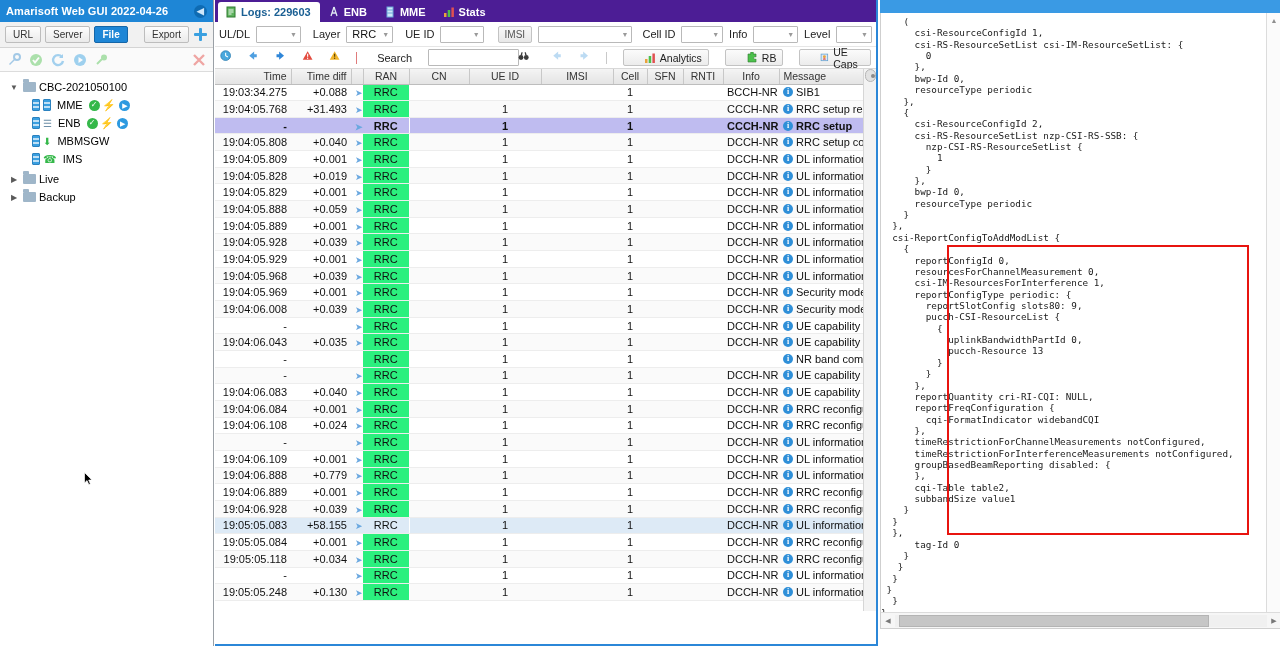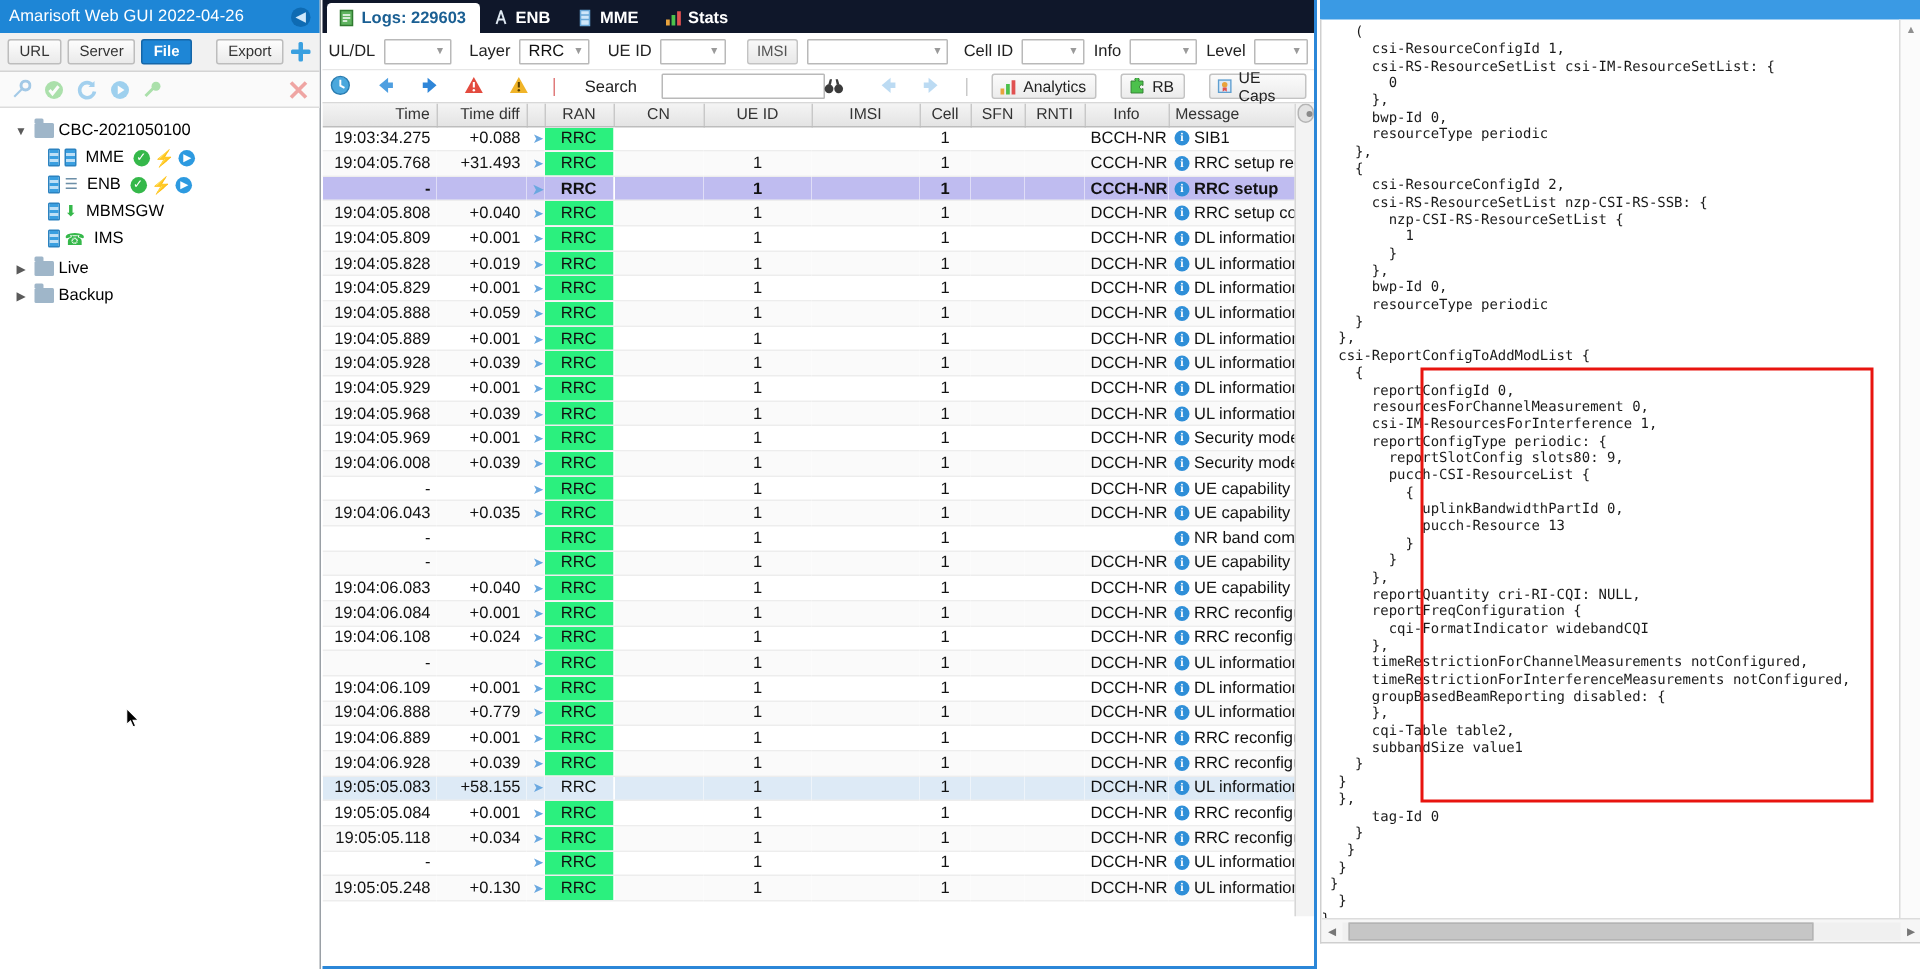--- a/index.html
+++ b/index.html
@@ -16,21 +16,21 @@
 
   
   #left-panel {
     position: absolute; left: 0; top: 0; width: 214px; height: 646px;
     background: #ffffff; border-right: 1px solid #9aa0a6;
     display: flex; flex-direction: column;
   }
   #left-titlebar {
     height: 22px; background: linear-gradient(#2a8fe0,#1879c9);
     background: #1e86d6;
-    color: #fff; font-weight: normal; font-size: 11px;
+    color: #fff; font-weight: bold; font-size: 11px;
     display: flex; align-items: center; padding: 0 6px;
     justify-content: space-between;
   }
   #left-titlebar .t { letter-spacing: .1px; }
   .collapse-circle {
     width: 13px; height: 13px; border-radius: 50%;
     background: #0e6bb3; color: #cfe8fb; font-size: 9px;
     display: flex; align-items: center; justify-content: center;
     line-height: 1;
   }
@@ -97,21 +97,21 @@
     pointer-events: none;
   }
 
   
   #center-panel {
     position: absolute; left: 215px; top: 0; width: 663px; height: 646px;
     background: #fff;
     border: 2px solid #2b87d8; border-top: 0; border-left: 0;
   }
   #tabstrip {
-    height: 22px; background: #0f172a; display: flex; align-items: flex-end;
+    height: 22px; background: #4c1d95; display: flex; align-items: flex-end;
     padding-left: 3px; gap: 1px;
   }
   .tab {
     height: 20px; padding: 0 9px 0 7px; display: flex; align-items: center; gap: 4px;
     font-size: 11px; font-weight: bold; color: #fff;
     border-radius: 3px 3px 0 0; cursor: default;
   }
   .tab.active { background: #fff; color: #1a5f93; }
   .tab-ico { width: 12px; height: 12px; display: inline-block; }
   #filters1 {
@@ -142,21 +142,21 @@
   }
   .chk { width: 11px; height: 11px; border: 1px solid #9c9c9c; background: #fff; border-radius: 1px; }
   #toolbar3 {
     height: 22px; display: flex; align-items: center; gap: 16px;
     padding: 0 5px; background: #fff; border-bottom: 1px solid #d8d8d8;
   }
   .tbico { width: 15px; height: 15px; display: inline-block; }
   .vsep { width: 1px; height: 12px; background: #e07b7b; }
   .vsep2 { width: 1px; height: 12px; background: #c9c9c9; }
   .chipbtn {
-    height: 17px; padding: 0 6px 0 4px; display: inline-flex; align-items: center; gap: 4px;
+    height: 17px; padding: 0 6px 0 20px; display: inline-flex; align-items: center; gap: 4px;
     border: 1px solid #c3c3c3; border-radius: 2px;
     background: linear-gradient(#fbfbfb,#ececec); font-size: 10.5px; color: #222;
   }
 
   
   #tablewrap { position: relative; height: 542px; overflow: hidden; }
   table.logs { border-collapse: collapse; width: 646px; table-layout: fixed; font-size: 11px; }
   table.logs th {
     height: 15px; background: linear-gradient(#f4f4f4,#e4e4e4);
     border-right: 1px solid #c8c8c8; border-bottom: 1px solid #bdbdbd;

